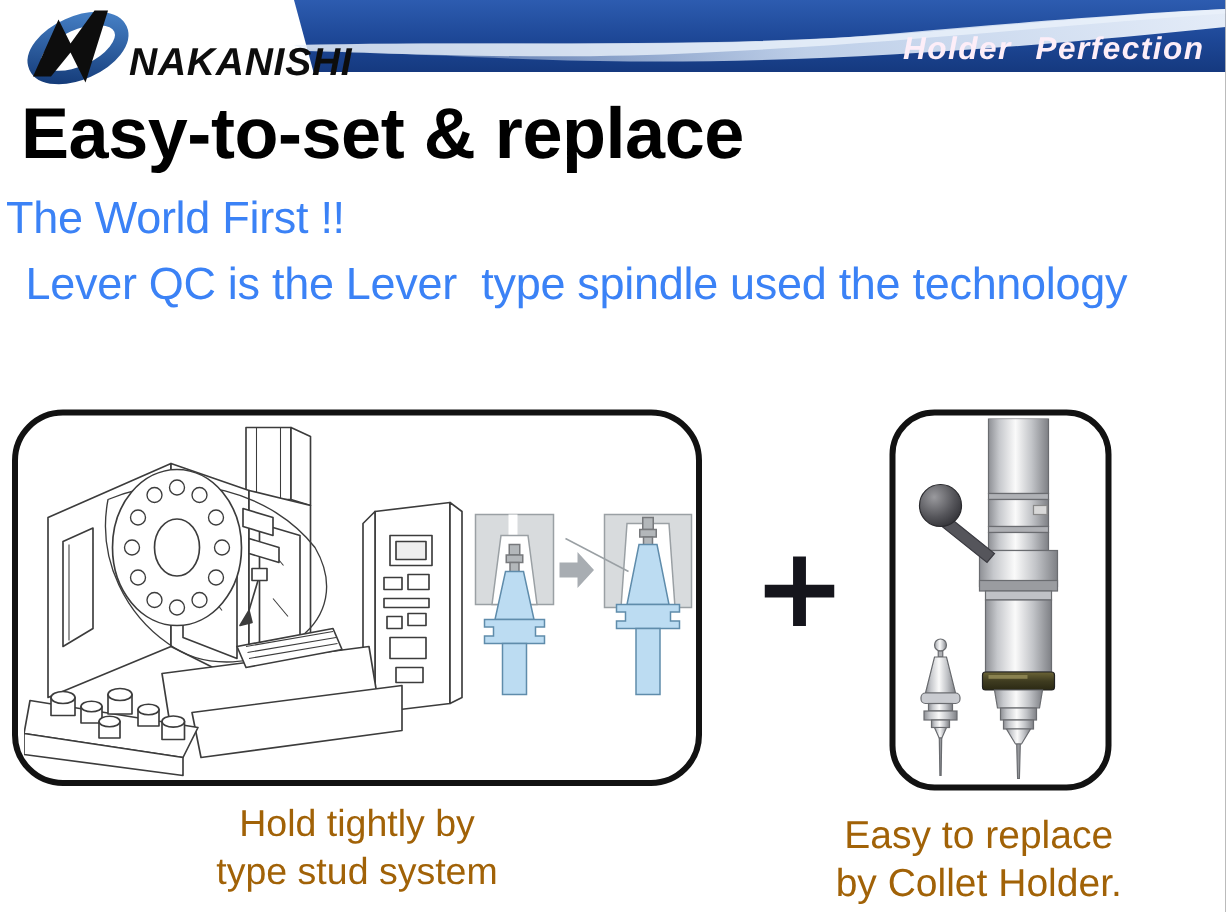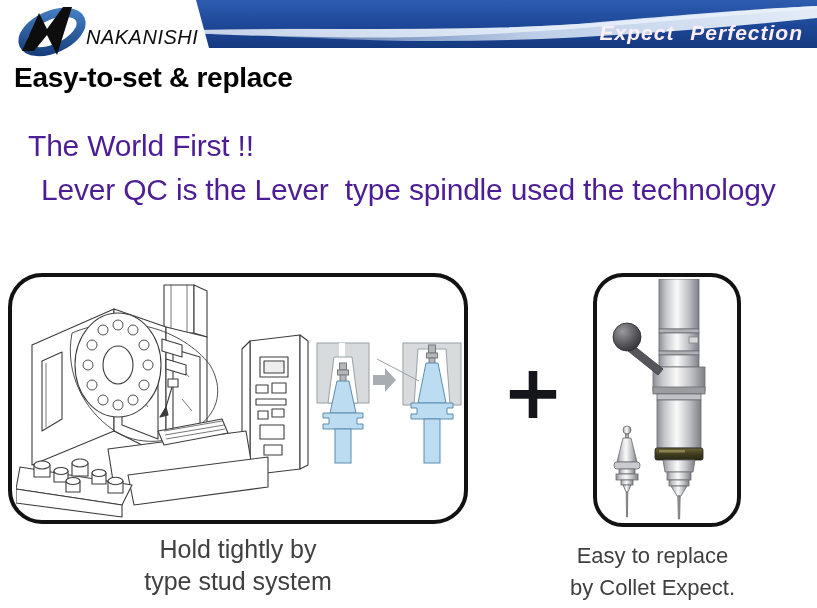--- a/index.html
+++ b/index.html
@@ -10,48 +10,48 @@
   .abs{position:absolute;}
   
   .band-svg{position:absolute;left:0;top:0;}
   .tagline{
     position:absolute;top:21px;right:14px;
     font-size:21px;font-style:italic;font-weight:bold;
     color:#fdeef8;letter-spacing:1px;word-spacing:9px;
   }
   .logo{position:absolute;left:12px;top:4px;width:210px;height:54px;}
   .brand-text{
-    position:absolute;left:86px;top:26px;font-size:20px;font-weight:normal;
+    position:absolute;left:86px;top:26px;font-size:26px;font-weight:bold;
     font-style:italic;color:#0d0d0d;letter-spacing:.5px;
   }
   
   .page-title{
-    position:absolute;left:14px;top:62px;font-size:28px;font-weight:bold;
+    position:absolute;left:14px;top:62px;font-size:48px;font-weight:bold;
     color:#000;letter-spacing:-.3px;white-space:pre;
   }
-  .body-line{position:absolute;font-size:30px;color:#4c1d95;white-space:pre;letter-spacing:-.2px;margin-left:24px;}
+  .body-line{position:absolute;font-size:30px;color:#3b82f6;white-space:pre;letter-spacing:-.2px;}
   .body-line.l1{left:4px;top:129px;}
   .body-line.l2{left:17px;top:173px;}
   .body-line.l3{left:21px;top:217px;}
   
   .fig-box{
     position:absolute;border:4px solid #121212;background:#fff;box-sizing:border-box;
   }
   .box-left{left:8px;top:273px;width:460px;height:251px;border-radius:34px;}
   .box-right{left:593px;top:273px;width:148px;height:254px;border-radius:30px;}
   .plus{
     position:absolute;left:498px;top:352px;width:70px;text-align:center;
     font-size:74px;font-weight:bold;color:#15151c;line-height:80px;
     font-family:"DejaVu Sans",sans-serif;
   }
   .caption{
-    position:absolute;text-align:center;color:#404040;
+    position:absolute;text-align:center;color:#a16207;
   }
   .caption.left{left:78px;top:533px;width:320px;font-size:25px;line-height:32px;}
-  .caption.right{left:510px;top:540px;width:285px;font-size:22px;line-height:32px;}
+  .caption.right{left:510px;top:540px;width:285px;font-size:26px;line-height:32px;}
 </style>
 </head>
 <body>
 
 <div class="slide">
 
   <svg class="band-svg" width="817" height="52">
     <defs>
       <linearGradient id="bandGrad" x1="0" y1="0" x2="0" y2="1">
         <stop offset="0" stop-color="#2d5cb0"></stop>
@@ -62,21 +62,21 @@
         <stop offset="0" stop-color="#d7e4f5" stop-opacity="0.15"></stop>
         <stop offset="0.55" stop-color="#dbe8f8" stop-opacity="0.85"></stop>
         <stop offset="1" stop-color="#eef4fc" stop-opacity="0.95"></stop>
       </linearGradient>
     </defs>
     <polygon points="196,0 817,0 817,48 209,48" fill="url(#bandGrad)"></polygon>
     <path d="M196,30 C330,26 470,34 600,22 C690,14 770,8 817,6 L817,18 C700,30 560,42 420,41 C330,40 240,34 205,33 Z" fill="url(#swooshGrad)"></path>
     <path d="M196,30 C330,27 480,33 620,21 C700,14 780,8 817,6 L817,9 C700,17 560,33 420,37 C330,39 240,35 205,34 Z" fill="#eaf1fa" opacity="0.8"></path>
   </svg>
 
-  <span class="tagline">Expect Perfection</span>
+  <span class="tagline">Holder Perfection</span>
 
   <svg class="logo" viewBox="0 0 210 54">
     <defs>
       <linearGradient id="logoGrad" x1="0" y1="1" x2="1" y2="0">
         <stop offset="0" stop-color="#113673"></stop>
         <stop offset="1" stop-color="#4a86cc"></stop>
       </linearGradient>
     </defs>
     <g transform="rotate(-24 40 28)">
       <ellipse cx="40" cy="28" rx="31" ry="16.5" fill="none" stroke="url(#logoGrad)" stroke-width="9"></ellipse>
@@ -281,16 +281,16 @@
       </g>
     </svg>
   </div>
 
   <div class="caption left">
     <div>Hold tightly by</div>
     <div>type stud system</div>
   </div>
   <div class="caption right">
     <div>Easy to replace</div>
-    <div>by Collet Expect.</div>
+    <div>by Collet Holder.</div>
   </div>
 
 </div>
 
 </body></html>

